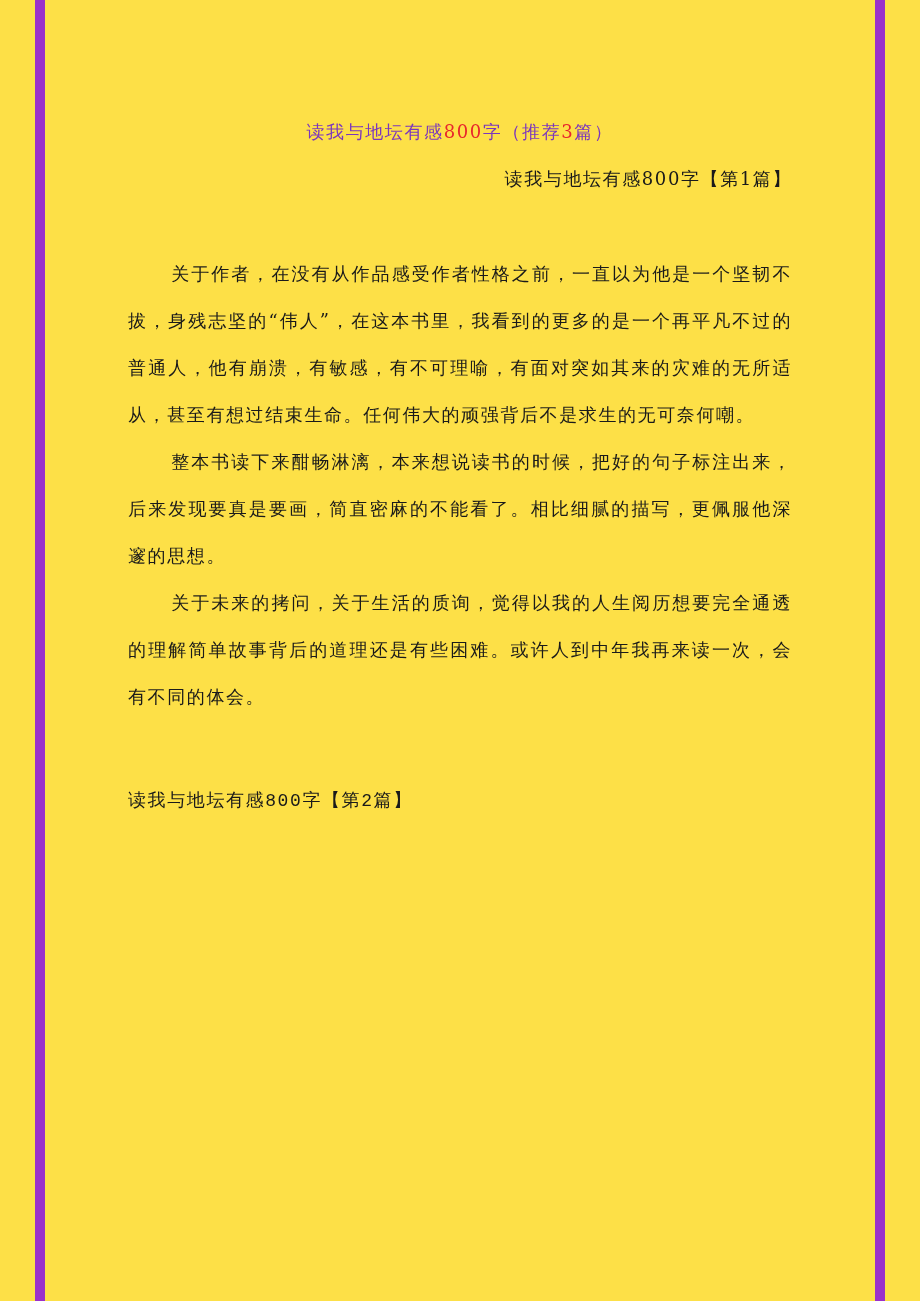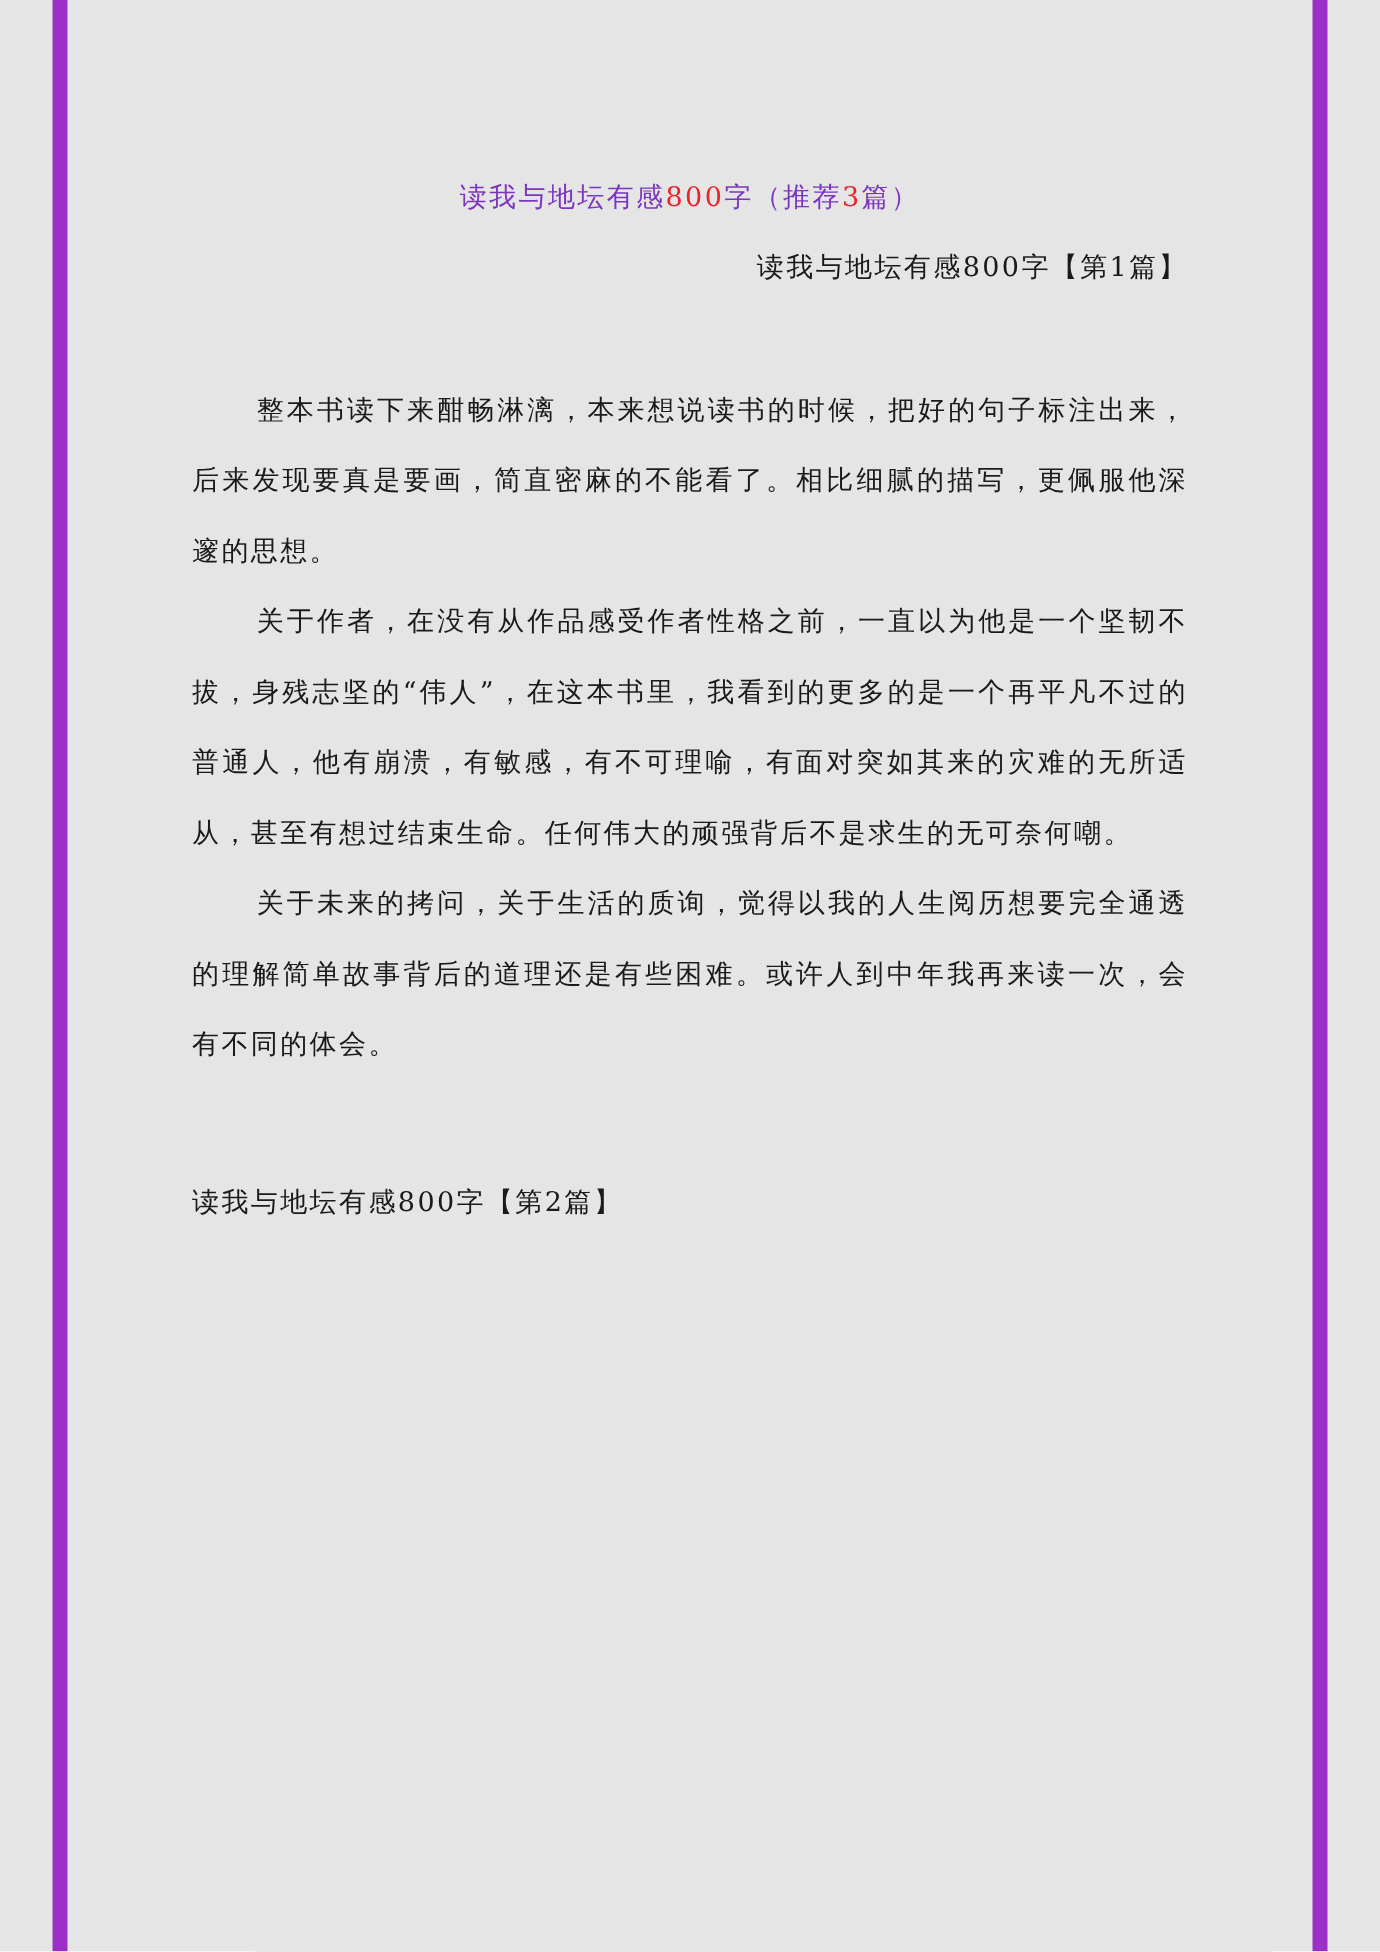--- a/index.html
+++ b/index.html
@@ -39,36 +39,37 @@
     letter-spacing: 1.6px;
     margin: 0;
   }
   .block-heading {
     margin: 0 0 48px 0;
     text-align: right;
   }
   .block-heading2 {
     margin: 58px 0 20px 0;
     text-align: left;
+    font-family: Liberation Mono, monospace;
   }
   .block-para {
     margin: 0;
     text-indent: 2.4em;
   }
 </style>
 </head>
 <body>
 
-<div id="page" style="background: #e5e5e5;">
+<div id="page" style="background: #fde047;">
   <div id="border-left" class="side-border" style="background: rgb(155, 48, 200);"></div>
   <div id="border-right" class="side-border" style="background: rgb(155, 48, 200);"></div>
 
   <div id="doc" style="color: rgb(26, 26, 26);">
     <p id="doc-title" class="doc-title"><span style="color: rgb(123, 54, 190);">读我与地坛有感</span><span style="color: rgb(232, 38, 44);">800</span><span style="color: rgb(123, 54, 190);">字（推荐</span><span style="color: rgb(232, 38, 44);">3</span><span style="color: rgb(123, 54, 190);">篇）</span></p>
     <div id="doc-body">
         <p class="block-heading">读我与地坛有感800字【第1篇】</p>
+        <p class="block-para">关于作者，在没有从作品感受作者性格之前，一直以为他是一个坚韧不拔，身残志坚的“伟人”，在这本书里，我看到的更多的是一个再平凡不过的普通人，他有崩溃，有敏感，有不可理喻，有面对突如其来的灾难的无所适从，甚至有想过结束生命。任何伟大的顽强背后不是求生的无可奈何嘲。</p>
         <p class="block-para">整本书读下来酣畅淋漓，本来想说读书的时候，把好的句子标注出来，后来发现要真是要画，简直密麻的不能看了。相比细腻的描写，更佩服他深邃的思想。</p>
-        <p class="block-para">关于作者，在没有从作品感受作者性格之前，一直以为他是一个坚韧不拔，身残志坚的“伟人”，在这本书里，我看到的更多的是一个再平凡不过的普通人，他有崩溃，有敏感，有不可理喻，有面对突如其来的灾难的无所适从，甚至有想过结束生命。任何伟大的顽强背后不是求生的无可奈何嘲。</p>
         <p class="block-para">关于未来的拷问，关于生活的质询，觉得以我的人生阅历想要完全通透的理解简单故事背后的道理还是有些困难。或许人到中年我再来读一次，会有不同的体会。</p>
         <p class="block-heading2">读我与地坛有感800字【第2篇】</p>
       </div>
   </div>
 </div>
 
 </body></html>

